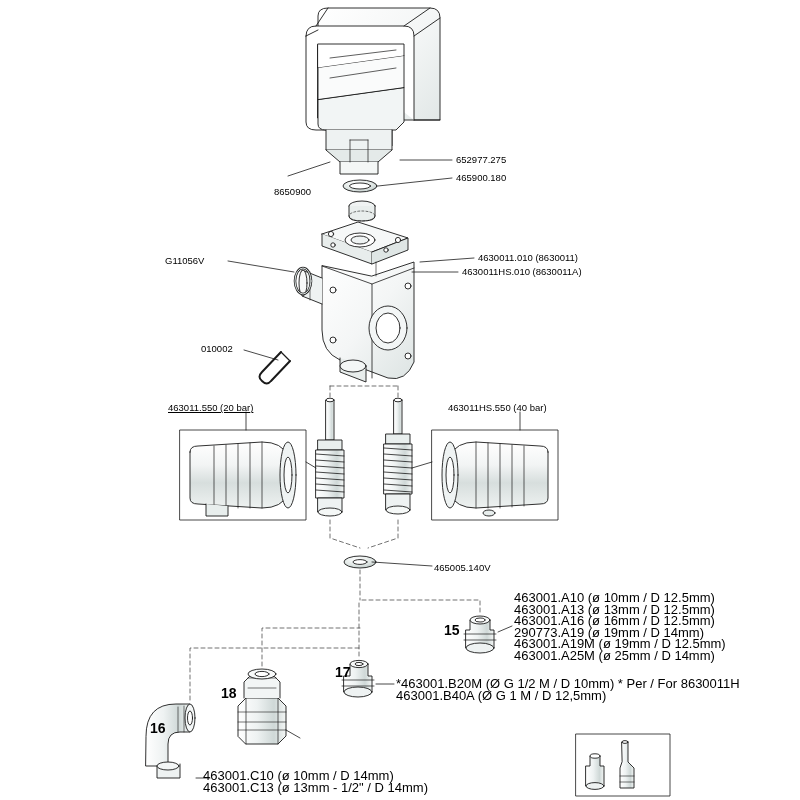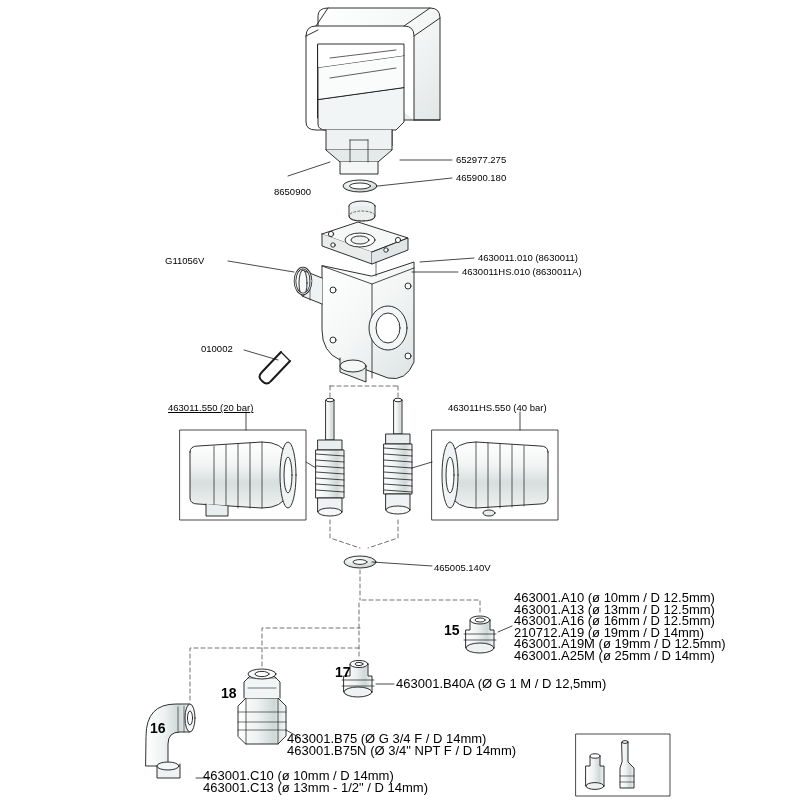--- a/index.html
+++ b/index.html
@@ -267,32 +267,29 @@
 
   <div class="num" style="left:444px;top:622px;">15</div>
   <div class="num" style="left:150px;top:720px;">16</div>
   <div class="num" style="left:335px;top:664px;">17</div>
   <div class="num" style="left:221px;top:685px;">18</div>
 
   <div class="blk" style="left:514px;top:592px;">
     <div><span>463001.A10</span> <span class="dim">(ø 10mm / D 12.5mm)</span></div>
     <div><span>463001.A13</span> <span class="dim">(ø 13mm / D 12.5mm)</span></div>
     <div><span>463001.A16</span> <span class="dim">(ø 16mm / D 12.5mm)</span></div>
-    <div><span>210712.A19</span> <span class="dim">(ø 19mm / D 14mm)</span></div>
+    <div><span>290773.A19</span> <span class="dim">(ø 19mm / D 14mm)</span></div>
     <div><span>463001.A19M</span> <span class="dim">(ø 19mm / D 12.5mm)</span></div>
     <div><span>463001.A25M</span> <span class="dim">(ø 25mm / D 14mm)</span></div>
   </div>
 
   <div class="blk" style="left:396px;top:678px;">
+    <div><span>*463001.B20M</span> <span class="dim">(Ø G 1/2 M / D 10mm) * Per / For 8630011H</span></div>
     <div><span>463001.B40A</span> <span class="dim">(Ø G 1 M / D 12,5mm)</span></div>
   </div>
 
-  <div class="blk" style="left:287px;top:733px;">
-    <div><span>463001.B75</span> <span class="dim">(Ø G 3/4 F / D 14mm)</span></div>
-    <div><span>463001.B75N</span> <span class="dim">(Ø 3/4" NPT F / D 14mm)</span></div>
-  </div>
 
   <div class="blk" style="left:203px;top:770px;">
     <div><span>463001.C10</span> <span class="dim">(ø 10mm / D 14mm)</span></div>
     <div><span>463001.C13</span> <span class="dim">(ø 13mm - 1/2" / D 14mm)</span></div>
   </div>
 
 </div>
 
 </body></html>

